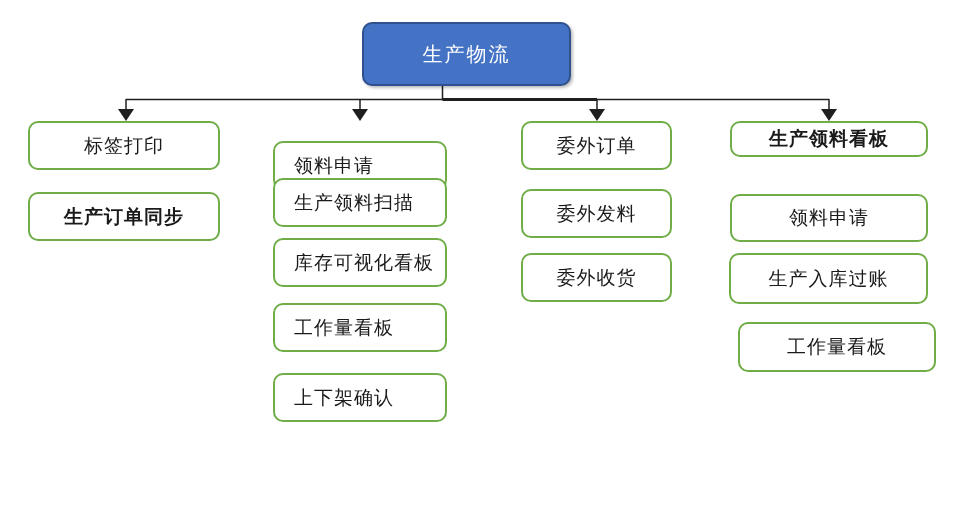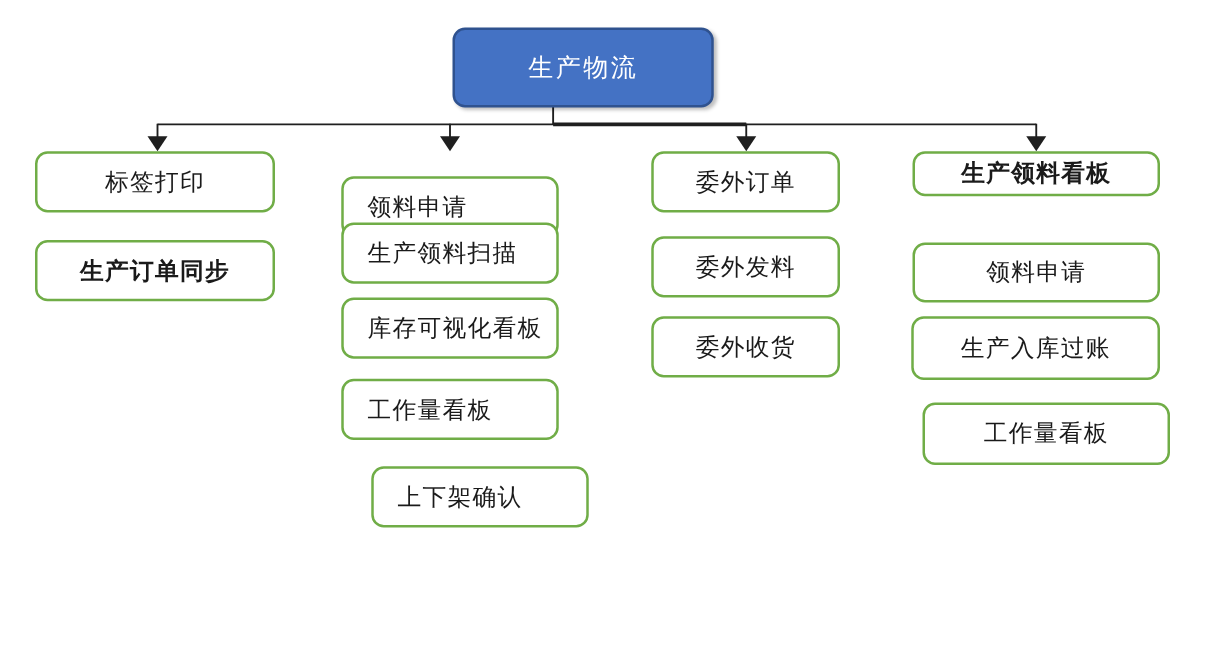--- a/index.html
+++ b/index.html
@@ -53,21 +53,21 @@
 
   <div class="root-node" style="left:338px; top:22px; width:209px; height:64px;margin-left:24px;">生产物流</div>
 
   <div class="node" style="left:28px; top:121px; width:192px; height:49px;">标签打印</div>
   <div class="node" style="left:28px; top:192px; width:192px; height:49px;font-weight:bold;">生产订单同步</div>
 
   <div class="node align-left" style="left:273px; top:121px; width:174px; height:49px;margin-top:20px;">领料申请</div>
   <div class="node align-left" style="left:273px; top:178px; width:174px; height:49px;">生产领料扫描</div>
   <div class="node align-left" style="left:273px; top:238px; width:174px; height:49px;">库存可视化看板</div>
   <div class="node align-left" style="left:273px; top:303px; width:174px; height:49px;">工作量看板</div>
-  <div class="node align-left" style="left:273px; top:373px; width:174px; height:49px;margin-left:24px;">上下架确认</div>
+  <div class="node align-left" style="left:273px; top:373px; width:174px; height:49px;">上下架确认</div>
 
   <div class="node" style="left:521px; top:121px; width:151px; height:49px;">委外订单</div>
   <div class="node" style="left:521px; top:189px; width:151px; height:49px;">委外发料</div>
   <div class="node" style="left:521px; top:253px; width:151px; height:49px;">委外收货</div>
 
   <div class="node" style="left:730px; top:121px; width:198px; height:36px;font-weight:bold;">生产领料看板</div>
   <div class="node" style="left:730px; top:194px; width:198px; height:48px;">领料申请</div>
   <div class="node" style="left:729px; top:253px; width:199px; height:51px;">生产入库过账</div>
   <div class="node" style="left:738px; top:322px; width:198px; height:50px;">工作量看板</div>
 

